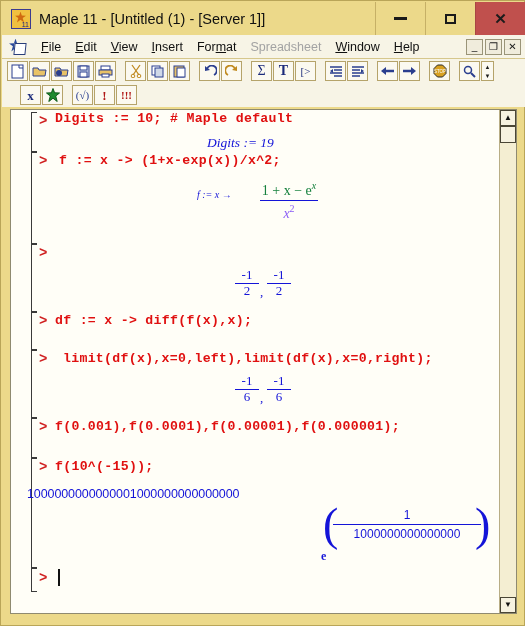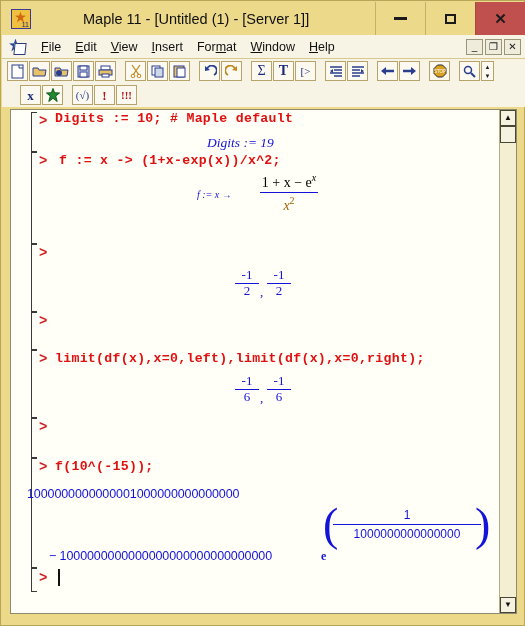--- a/index.html
+++ b/index.html
@@ -26,21 +26,20 @@
   
   .titlebar {
     position: absolute;
     left: 1px; top: 1px;
     width: 523px;
     height: 33px;
     background: #ecd98a;
     display: flex;
     align-items: center;
     box-sizing: border-box;
-    gap: 44px;
   }
   .title-icon {
     width: 20px; height: 20px;
     margin-left: 9px;
     margin-right: 8px;
     background: #f0c040;
     border: 1px solid #3b3b8f;
     position: relative;
     box-sizing: border-box;
     flex: 0 0 auto;
@@ -380,20 +379,21 @@
     <div class="menu-doc-icon">
       <div class="leaf"></div>
       <div class="pg"></div>
     </div>
     <div class="menu-items">
       <div class="menu-item"><u>F</u><span>ile</span></div>
       <div class="menu-item"><u>E</u>dit</div>
       <div class="menu-item"><u>V</u>iew</div>
       <div class="menu-item"><u>I</u>nsert</div>
       <div class="menu-item">For<u>m</u>at</div>
+      <div class="menu-item disabled">Spreadsheet</div>
       <div class="menu-item"><u>W</u>indow</div>
       <div class="menu-item"><u>H</u>elp</div>
     </div>
     <div class="mdi-btns">
       <div class="mdi-btn">_</div>
       <div class="mdi-btn">❐</div>
       <div class="mdi-btn">✕</div>
     </div>
   </div>
 
@@ -534,69 +534,70 @@
       <div class="prompt" style="left:28px; top:4px;">&gt;</div>
       <div class="cmd" style="left:44px; top:2px;">Digits := 10; # Maple default</div>
       <div class="out out-it" style="left:196px; top:26px; font-size:13.5px;">Digits := 19</div>
 
       <div class="grp" style="left:20px; top:42px; height:92px;"></div>
       <div class="prompt" style="left:28px; top:44px;">&gt;</div>
       <div class="cmd" style="left:48px; top:44px;">f := x -&gt; (1+x-exp(x))/x^2;</div>
 
       <div class="out out-it" style="left:186px; top:80px; font-size:10px;">f := x →</div>
       <div style="position:absolute; left:243px; top:62px; width:70px; text-align:center;">
-        <div style="color:#000000; font-family:'Liberation Serif',serif; font-size:14px;">
+        <div style="color:#15803d; font-family:'Liberation Serif',serif; font-size:14px;margin-top:8px;">
           <span>1 + x − e</span><sup style="font-style:italic; font-size:10px;">x</sup>
         </div>
         <div style="border-top:1.3px solid #1414d8; margin:1px 6px 2px 6px;"></div>
-        <div style="color:#a16207; font-family:'Liberation Serif',serif; font-size:14px; font-style:italic;">
+        <div style="color:#8b5cf6; font-family:'Liberation Serif',serif; font-size:14px; font-style:italic;">
           <span>x</span><sup style="font-style:normal; font-size:10px;">2</sup>
         </div>
       </div>
 
       <div class="grp" style="left:20px; top:134px; height:68px;"></div>
       <div class="prompt" style="left:28px; top:136px;">&gt;</div>
       <div class="frac" style="left:224px; top:158px; width:24px;">
         <span class="n">-1</span>
         <span class="bar"></span>
         <span class="d">2</span>
       </div>
       <div class="out" style="left:249px; top:175px;">,</div>
       <div class="frac" style="left:256px; top:158px; width:24px;">
         <span class="n">-1</span>
         <span class="bar"></span>
         <span class="d">2</span>
       </div>
 
       <div class="grp" style="left:20px; top:202px; height:38px;"></div>
       <div class="prompt" style="left:28px; top:204px;">&gt;</div>
+      <div class="cmd" style="left:44px; top:204px;">df := x -&gt; diff(f(x),x);</div>
 
       <div class="grp" style="left:20px; top:240px; height:68px;"></div>
       <div class="prompt" style="left:28px; top:242px;">&gt;</div>
-      <div class="cmd" style="left:44px; top:242px;">limit(df(x),x=0,left),limit(df(x),x=0,right);</div>
+      <div class="cmd" style="left:52px; top:242px;">limit(df(x),x=0,left),limit(df(x),x=0,right);</div>
       <div class="frac" style="left:224px; top:264px; width:24px;">
         <span class="n">-1</span>
         <span class="bar"></span>
         <span class="d">6</span>
       </div>
       <div class="out" style="left:249px; top:281px;">,</div>
       <div class="frac" style="left:256px; top:264px; width:24px;">
         <span class="n">-1</span>
         <span class="bar"></span>
         <span class="d">6</span>
       </div>
 
       <div class="grp" style="left:20px; top:308px; height:40px;"></div>
       <div class="prompt" style="left:28px; top:310px;">&gt;</div>
+      <div class="cmd" style="left:44px; top:310px;">f(0.001),f(0.0001),f(0.00001),f(0.000001);</div>
 
       <div class="grp" style="left:20px; top:348px; height:110px;"></div>
       <div class="prompt" style="left:28px; top:350px;">&gt;</div>
       <div class="cmd" style="left:44px; top:350px;">f(10^(-15));</div>
       <div class="mono-big" style="left:16px; top:378px;">1000000000000001000000000000000</div>
-      <div class="mono-big" style="left:38px; top:440px;">− 1000000000000000000000000000000</div>
       <div class="out" style="left:310px; top:440px; font-weight:bold; font-size:12px;">e</div>
 
       <div class="paren" style="left:312px; top:392px; font-size:46px;">(</div>
       <div style="position:absolute; left:322px; top:398px; width:148px; text-align:center;">
         <div style="color:#1414d8; font-family:'Liberation Sans',sans-serif; font-size:12px;">1</div>
         <div style="border-top:1.3px solid #1414d8; margin:2px 0 2px 0;"></div>
         <div style="color:#1414d8; font-family:'Liberation Sans',sans-serif; font-size:12px;">1000000000000000</div>
       </div>
       <div class="paren" style="left:464px; top:392px; font-size:46px;">)</div>
 

